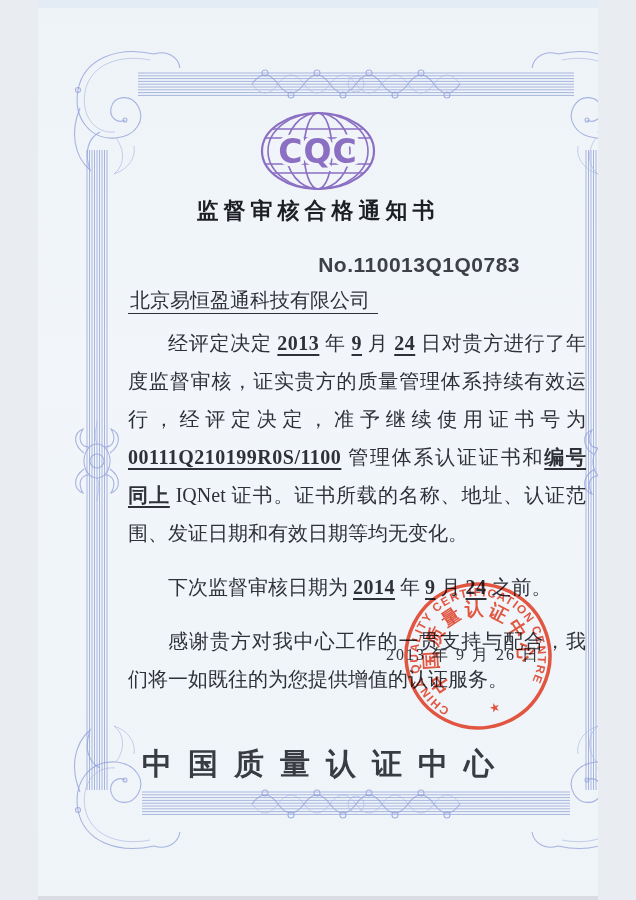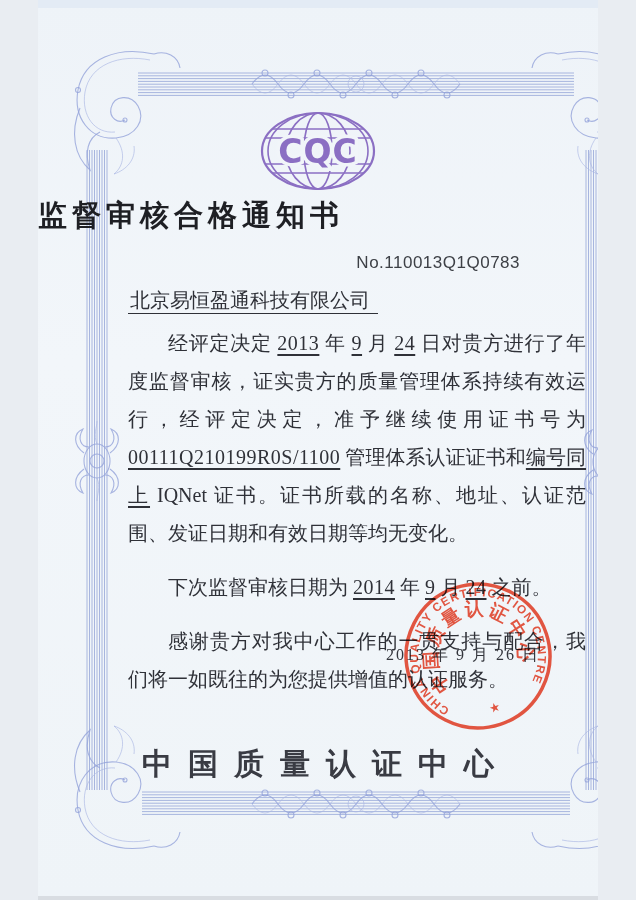--- a/index.html
+++ b/index.html
@@ -10,33 +10,33 @@
   }
   .scan-strip-top{position:absolute;top:0;left:0;width:636px;height:8px;background:#e0e9f4;opacity:.85;}
   .scan-strip-bottom{position:absolute;bottom:0;left:0;width:636px;height:4px;background:#d9dde2;}
   .border-svg{position:absolute;top:0;left:0;z-index:1;}
   .orn{stroke:#93a3da;fill:none;stroke-width:1.1;opacity:.8;}
   .orn2{stroke:#aab7e4;fill:none;stroke-width:1;opacity:.65;}
   .bandline{stroke:#8fa0d6;stroke-width:1;opacity:.75;}
 
   .logo{position:absolute;top:110px;left:50%;transform:translateX(-50%);z-index:2;}
   .title{
-    position:absolute;top:196px;left:0;width:100%;text-align:left;z-index:2;
-    font-size:29px;font-weight:bold;letter-spacing:5px;color:#1e1f24;
+    position:absolute;top:196px;left:0;width:100%;text-align:center;z-index:2;
+    font-size:22px;font-weight:bold;letter-spacing:5px;color:#1e1f24;
   }
   .doc-no{
     position:absolute;top:253px;right:78px;z-index:2;
     font-family:"Liberation Sans","DejaVu Sans",sans-serif;
-    font-size:17px;font-weight:400;color:#3d4046;letter-spacing:.5px;
+    font-size:21px;font-weight:700;color:#3d4046;letter-spacing:.5px;
   }
   .content{position:absolute;top:281px;left:90px;width:458px;z-index:2;font-size:20px;line-height:38px;}
   .company{display:inline-block;border-bottom:1px solid #2f3138;padding:0 8px 0 2px;line-height:26px;}
   .content p{margin:5px 0 0;text-indent:2em;text-align:justify;}
   .content p.no-gap{margin-top:16px;}
-  .u{text-decoration:underline;text-underline-offset:4px;}
+  .u{text-decoration:underline;text-underline-offset:4px;font-weight:bold;}
   .num{letter-spacing:.5px;}
   .sign-date{position:absolute;top:645px;left:348px;z-index:2;font-size:16px;letter-spacing:2px;color:#34363d;}
   .seal{position:absolute;top:578px;left:362px;z-index:3;mix-blend-mode:multiply;opacity:.92;}
   .footer-name{
     position:absolute;top:744px;left:0;width:100%;text-align:center;z-index:2;
     font-family:"Liberation Sans","DejaVu Sans",sans-serif;
     font-size:30px;font-weight:bold;letter-spacing:16px;text-indent:16px;color:#393b43;
   }
 </style>
 </head>

